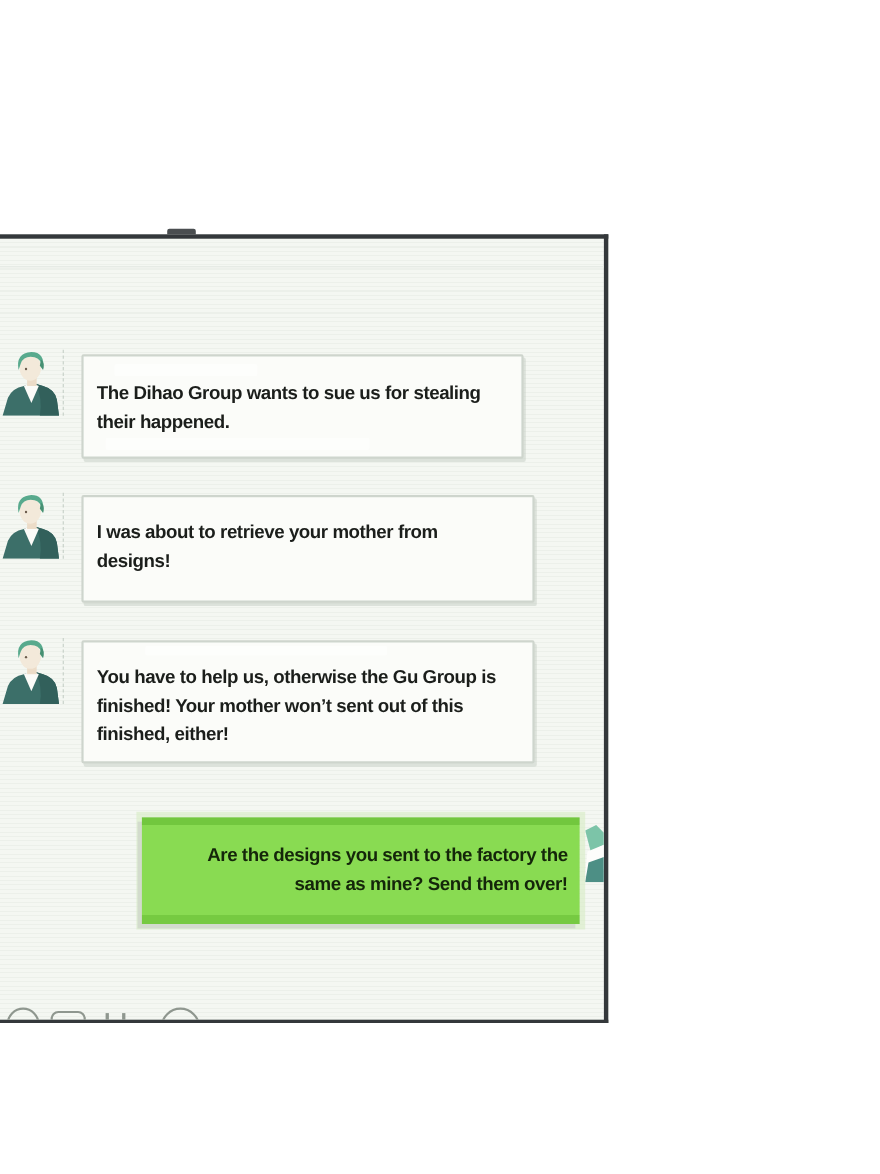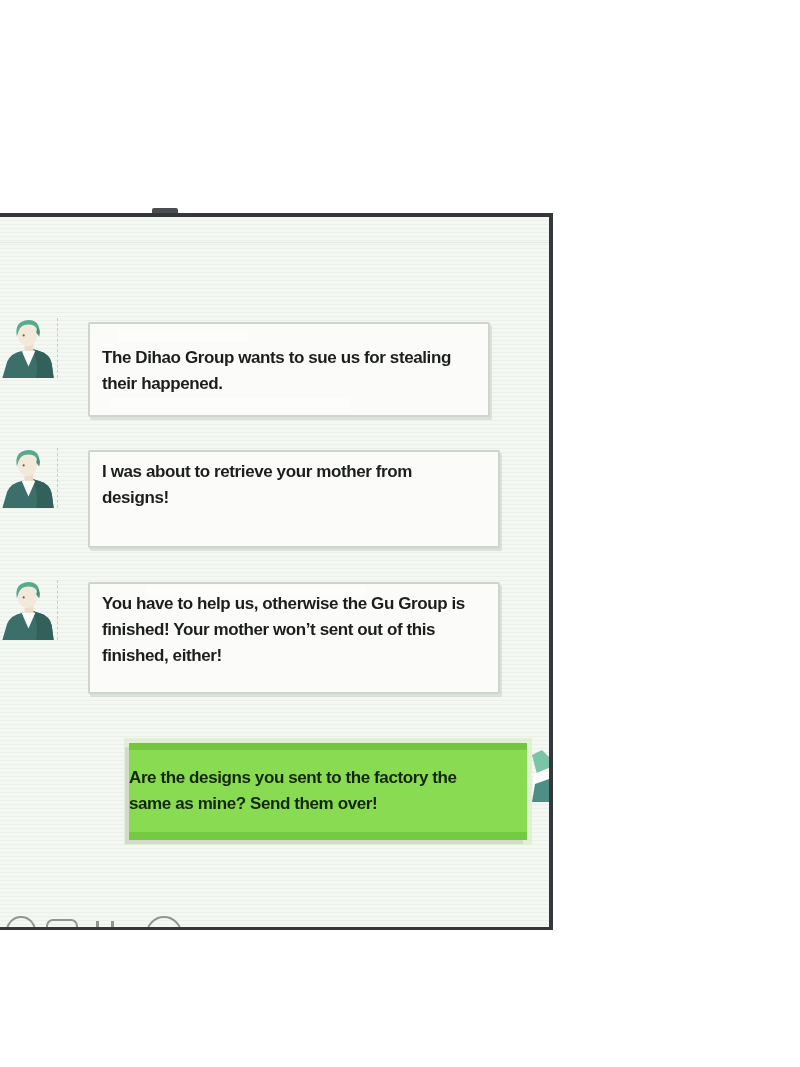--- a/index.html
+++ b/index.html
@@ -27,47 +27,48 @@
     position:absolute;left:0;top:25px;width:100%;height:1px;
     background:#e3e8e1;
   }
   
   .avatar{
     position:absolute;left:0;width:57px;height:60px;
     border-right:1px dashed #c5cfc6;
   }
   .avatar svg{display:block;}
   .bubble-in{
-    position:absolute;left:88px;
+    position:absolute;left:74px;
     background:#fbfcf9;
     border:2px solid #ced5cd;
     border-radius:2px;
     box-shadow:2px 3px 0 rgba(190,199,190,.45);
     box-sizing:border-box;
     color:#1b1e1b;
   }
   .bubble-in .txt{padding:0 10px 0 12px;}
   .line{
     white-space:pre;
     font-size:17px;font-weight:700;line-height:26px;
     letter-spacing:-0.4px;
   }
   .smudge{position:absolute;background:rgba(255,255,255,.55);border-radius:2px;}
   .pt22{padding-top:21px;}
-  .pt12{padding-top:7px;}
+  .pt12{padding-top:19px;}
   
   .bubble-out{
     position:absolute;left:129px;top:526px;width:398px;height:97px;
     background:linear-gradient(180deg,
       #72c73e 0px,#72c73e 7px,
       #89db52 7px,#89db52 89px,
       #76ca41 89px,#76ca41 97px);
     box-shadow:-4px 4px 0 rgba(206,212,202,.75), 0 0 0 5px rgba(216,236,198,.65);
     box-sizing:border-box;
     color:#14260a;
+    text-align:right;
     padding:22px 11px 0 0;
   }
   
   .avatar-sliver{position:absolute;left:532px;top:531px;width:17px;height:54px;}
   
   .input-bar{position:absolute;left:0;top:699px;width:549px;height:11px;}
   .ib-circle{
     position:absolute;box-sizing:border-box;border:2.5px solid #8f978f;
     border-radius:50%;background:transparent;
   }

